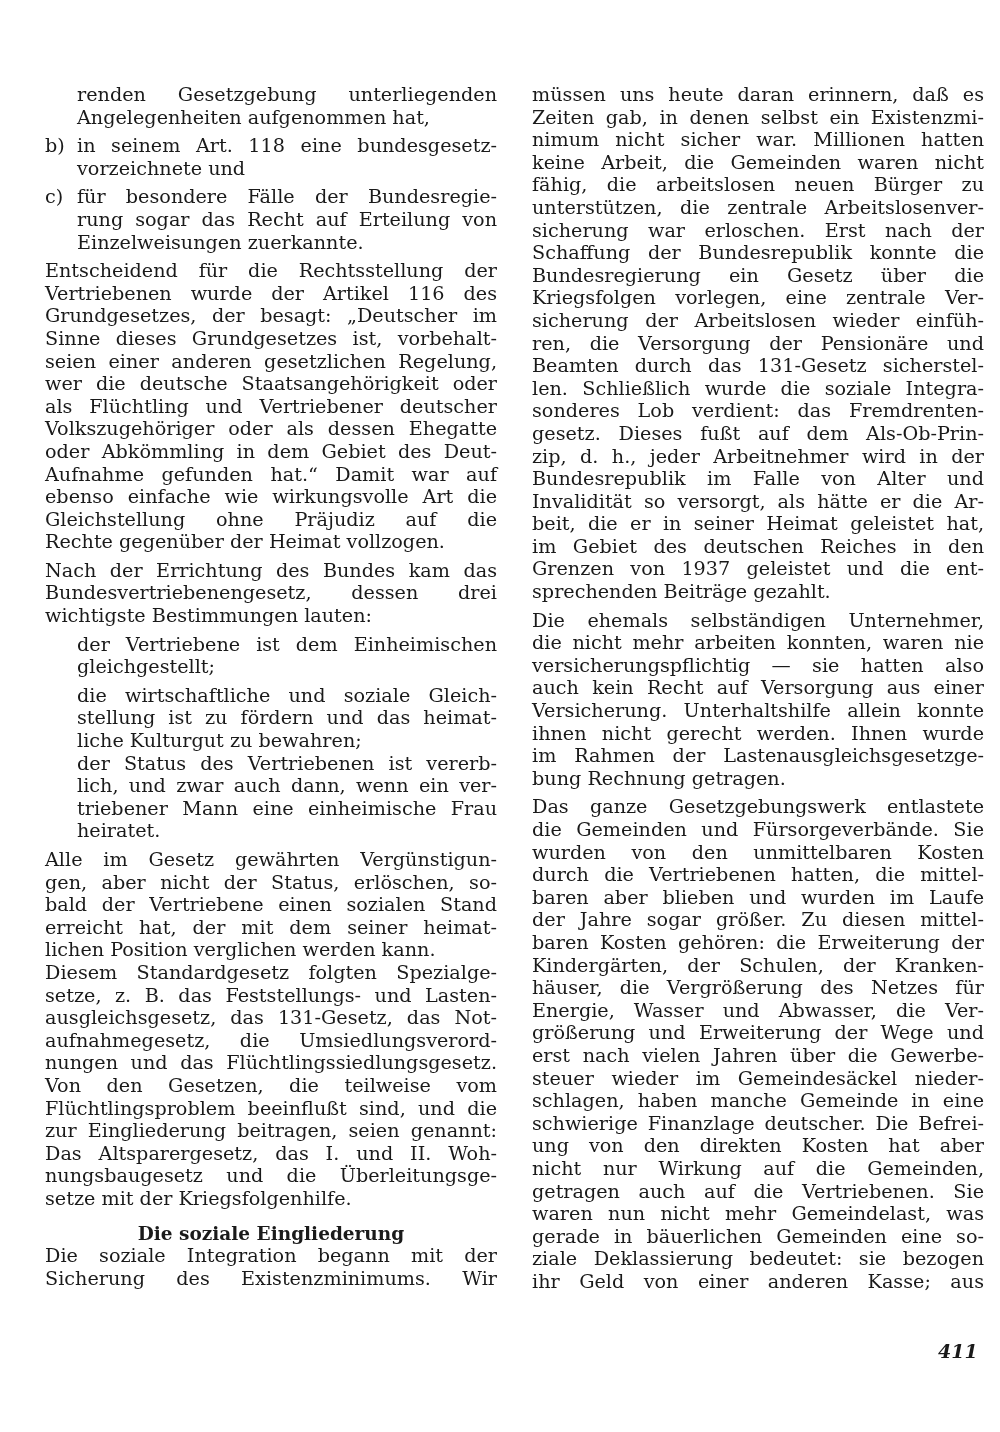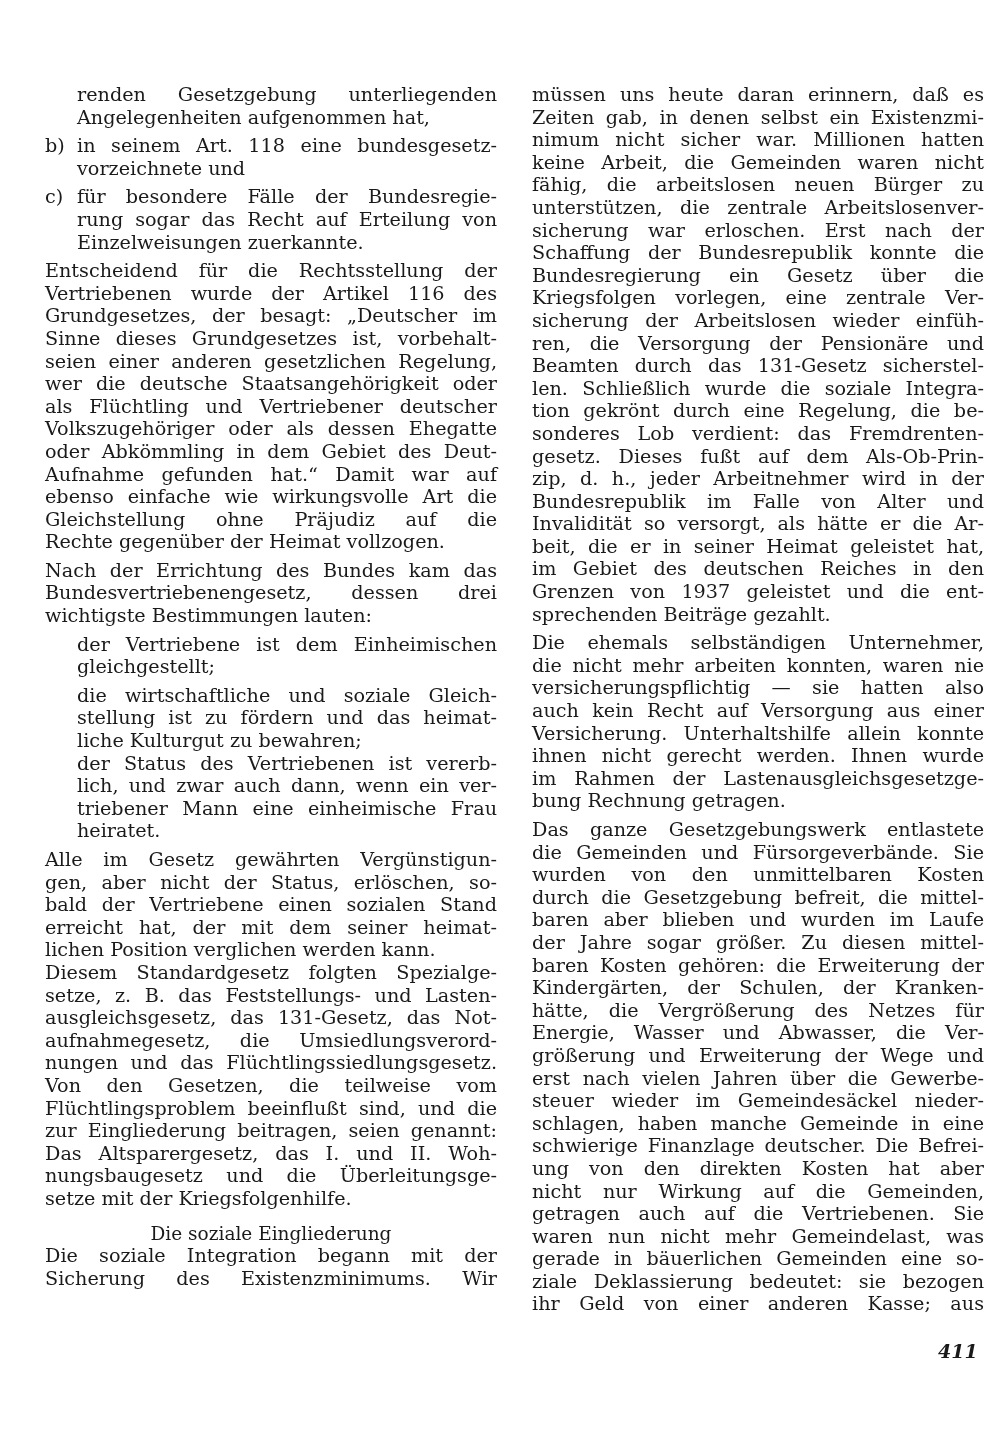--- a/index.html
+++ b/index.html
@@ -8,21 +8,21 @@
   .col { position:absolute; top:84px;margin-left:12px; }
   .col-left { left:33px; width:452px; }
   .col-right { left:520px; width:452px; }
   .ln { display:block; font-size:19.2px; line-height:22.6px; height:22.6px;
         text-align:justify; text-align-last:justify; white-space:nowrap; overflow:visible; }
   .ln.last { text-align-last:left; }
   .ind { padding-left:32px; }
   .item { position:relative; padding-left:32px; }
   .item-label { position:absolute; left:0; top:0; font-size:19.2px; line-height:22.6px; }
   .gap { height:6px; }
-  .heading { font-weight:normal; text-align:center; font-size:18.5px; line-height:22.6px; margin-top:12px; }
+  .heading { font-weight:bold; text-align:center; font-size:18.5px; line-height:22.6px; margin-top:12px; }
   .page-num { position:absolute; left:938px; top:1340px; font-weight:bold; font-size:19px;
               font-family:"DejaVu Serif", serif;font-style:italic; }
 </style>
 </head>
 <body>
 
 <div class="col col-left">
   <div class="ind">
     <span class="ln">renden Gesetzgebung unterliegenden</span>
     <span class="ln last">Angelegenheiten aufgenommen hat,</span>
@@ -114,21 +114,20 @@
     <span class="ln">fähig, die arbeitslosen neuen Bürger zu</span>
     <span class="ln">unterstützen, die zentrale Arbeitslosenver-</span>
     <span class="ln">sicherung war erloschen. Erst nach der</span>
     <span class="ln">Schaffung der Bundesrepublik konnte die</span>
     <span class="ln">Bundesregierung ein Gesetz über die</span>
     <span class="ln">Kriegsfolgen vorlegen, eine zentrale Ver-</span>
     <span class="ln">sicherung der Arbeitslosen wieder einfüh-</span>
     <span class="ln">ren, die Versorgung der Pensionäre und</span>
     <span class="ln">Beamten durch das 131-Gesetz sicherstel-</span>
     <span class="ln">len. Schließlich wurde die soziale Integra-</span>
-    <span class="ln">tion gekrönt durch eine Regelung, die be-</span>
     <span class="ln">sonderes Lob verdient: das Fremdrenten-</span>
     <span class="ln">gesetz. Dieses fußt auf dem Als-Ob-Prin-</span>
     <span class="ln">zip, d. h., jeder Arbeitnehmer wird in der</span>
     <span class="ln">Bundesrepublik im Falle von Alter und</span>
     <span class="ln">Invalidität so versorgt, als hätte er die Ar-</span>
     <span class="ln">beit, die er in seiner Heimat geleistet hat,</span>
     <span class="ln">im Gebiet des deutschen Reiches in den</span>
     <span class="ln">Grenzen von 1937 geleistet und die ent-</span>
     <span class="ln last">sprechenden Beiträge gezahlt.</span>
   </div>
@@ -141,26 +140,26 @@
     <span class="ln">Versicherung. Unterhaltshilfe allein konnte</span>
     <span class="ln">ihnen nicht gerecht werden. Ihnen wurde</span>
     <span class="ln">im Rahmen der Lastenausgleichsgesetzge-</span>
     <span class="ln last">bung Rechnung getragen.</span>
   </div>
   <div class="gap"></div>
   <div>
     <span class="ln">Das ganze Gesetzgebungswerk entlastete</span>
     <span class="ln">die Gemeinden und Fürsorgeverbände. Sie</span>
     <span class="ln">wurden von den unmittelbaren Kosten</span>
-    <span class="ln">durch die Gesetzgebung befreit, die mittel-</span>
+    <span class="ln">durch die Vertriebenen hatten, die mittel-</span>
     <span class="ln">baren aber blieben und wurden im Laufe</span>
     <span class="ln">der Jahre sogar größer. Zu diesen mittel-</span>
     <span class="ln">baren Kosten gehören: die Erweiterung der</span>
     <span class="ln">Kindergärten, der Schulen, der Kranken-</span>
-    <span class="ln">hätte, die Vergrößerung des Netzes für</span>
+    <span class="ln">häuser, die Vergrößerung des Netzes für</span>
     <span class="ln">Energie, Wasser und Abwasser, die Ver-</span>
     <span class="ln">größerung und Erweiterung der Wege und</span>
     <span class="ln">erst nach vielen Jahren über die Gewerbe-</span>
     <span class="ln">steuer wieder im Gemeindesäckel nieder-</span>
     <span class="ln">schlagen, haben manche Gemeinde in eine</span>
     <span class="ln">schwierige Finanzlage deutscher. Die Befrei-</span>
     <span class="ln">ung von den direkten Kosten hat aber</span>
     <span class="ln">nicht nur Wirkung auf die Gemeinden,</span>
     <span class="ln">getragen auch auf die Vertriebenen. Sie</span>
     <span class="ln">waren nun nicht mehr Gemeindelast, was</span>

